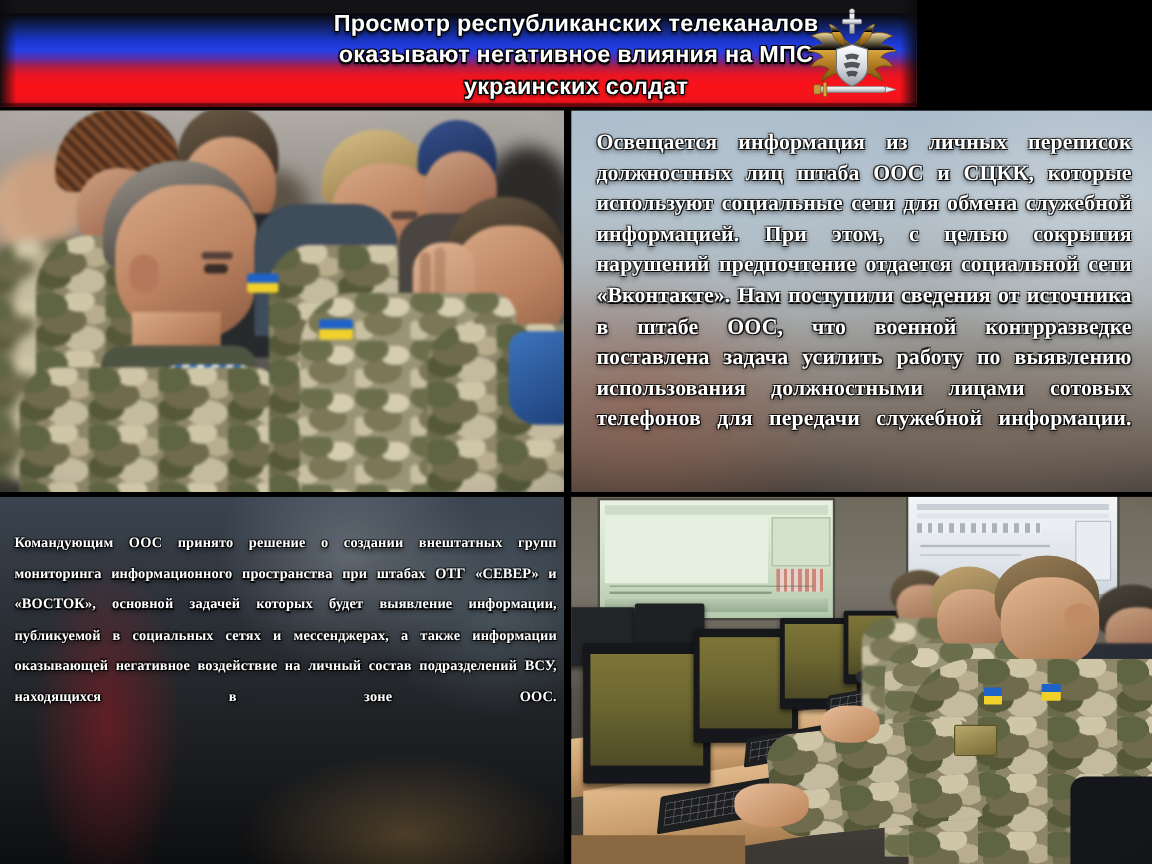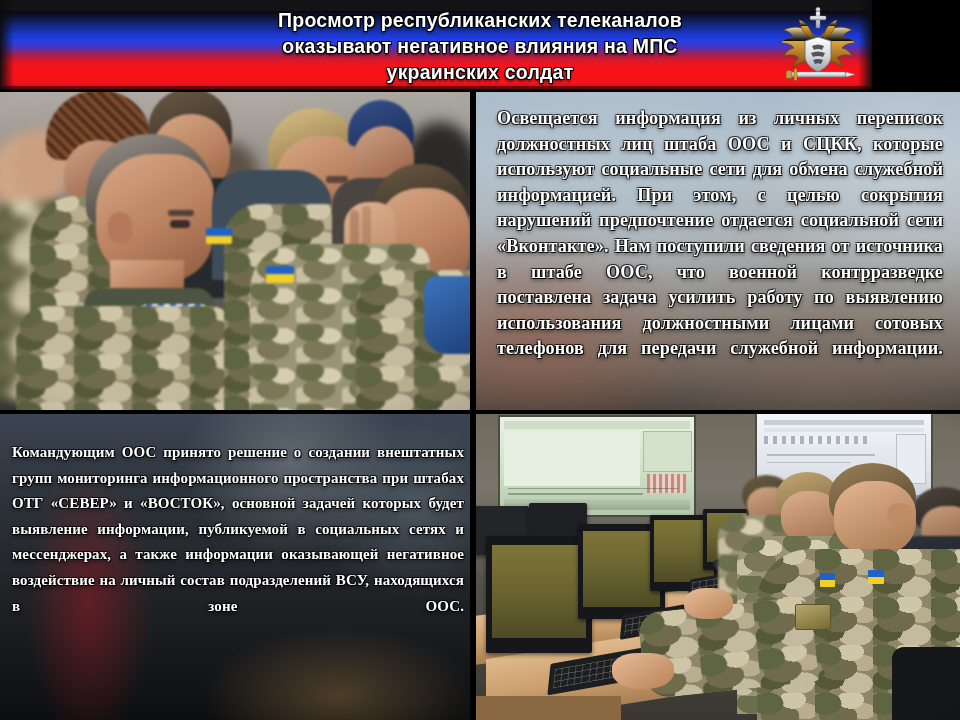--- a/index.html
+++ b/index.html
@@ -5,21 +5,21 @@
 <style>
   html,body{margin:0;padding:0;background:#000;}
   body{
     width:960px;height:720px;overflow:hidden;
     font-family:"Liberation Sans","DejaVu Sans",sans-serif;
   }
   .slide{position:relative;width:960px;height:720px;background:#000;overflow:hidden;}
 
   
   .header{
-    position:absolute;left:0;top:0;width:872px;height:89px;
+    position:absolute;left:0;top:0;width:764px;height:89px;
     background:
       linear-gradient(to bottom,
         #050507 0%,
         #0a0a12 14%,
         #12246e 26%,
         #1a36c8 38%,
         #2340e8 47%,
         #5e2ea8 55%,
         #a81f46 62%,
         #e81522 70%,
@@ -193,21 +193,21 @@
       1px -1px 0 rgba(0,0,0,.6), -1px -1px 0 rgba(0,0,0,.6),
       0 2px 4px rgba(0,0,0,.75);
     white-space:pre-wrap;
   }
   .tr-text{
     left:21px;top:14px;width:446px;
     font-size:18.2px;line-height:25.6px;letter-spacing:.1px;
   }
   .bl-text{
     left:12px;top:26px;width:452px;
-    font-size:15px;line-height:25.6px;letter-spacing:.1px;
+    font-size:12px;line-height:25.6px;letter-spacing:.1px;
   }
   
   .bodytext:after{content:"";display:inline-block;width:100%;}
 </style>
 </head>
 <body>
 
 <div class="slide">
 
   <div class="header">

